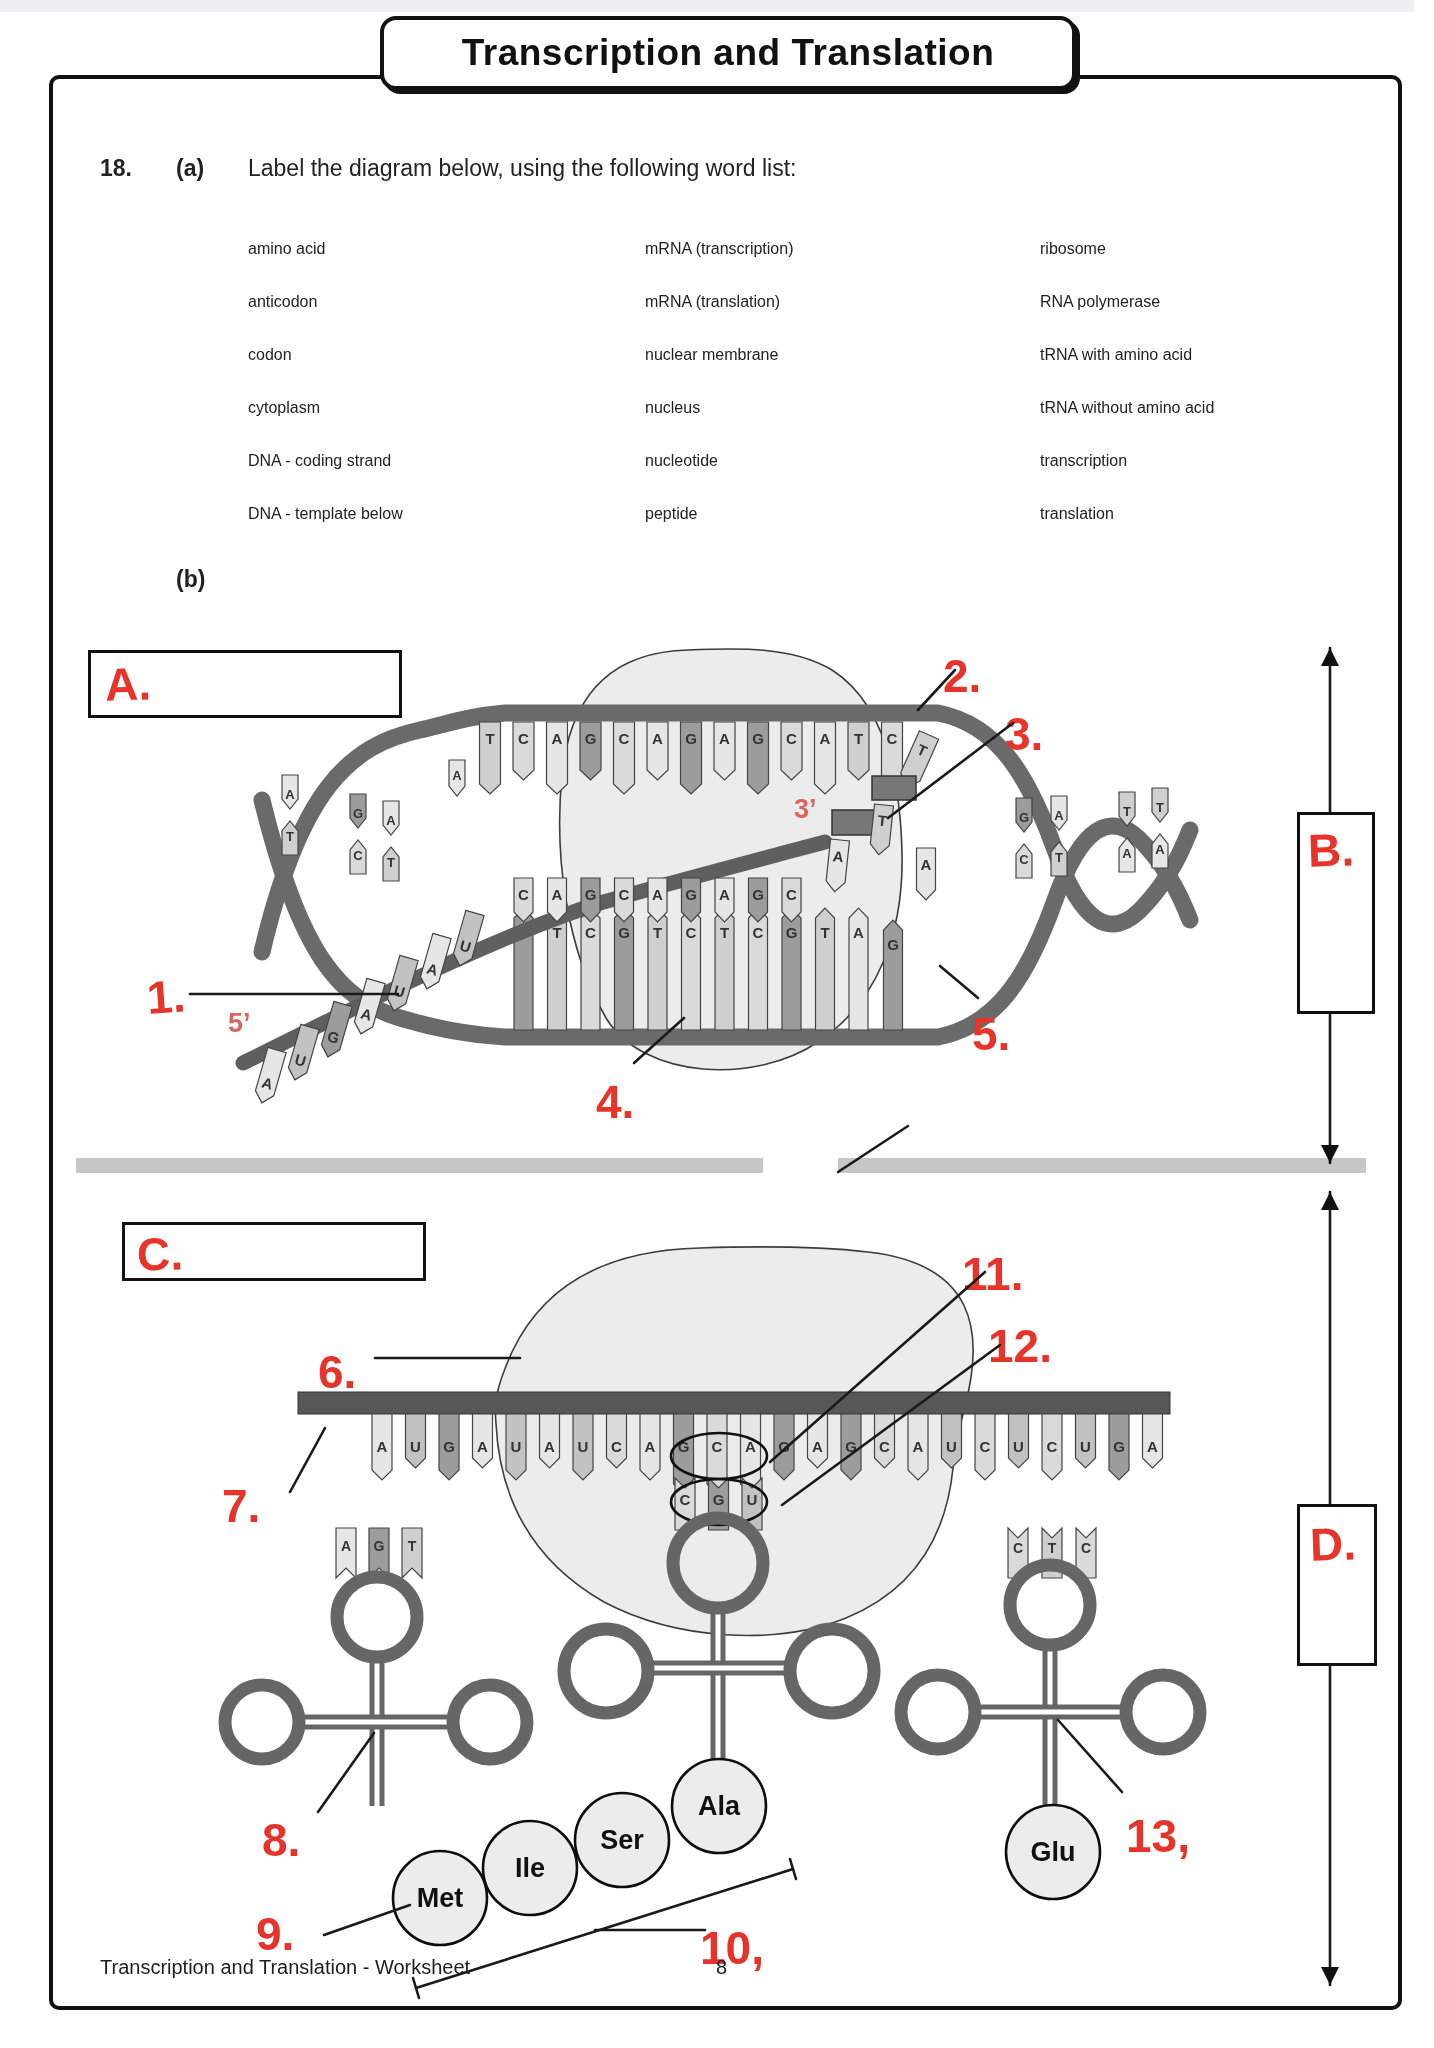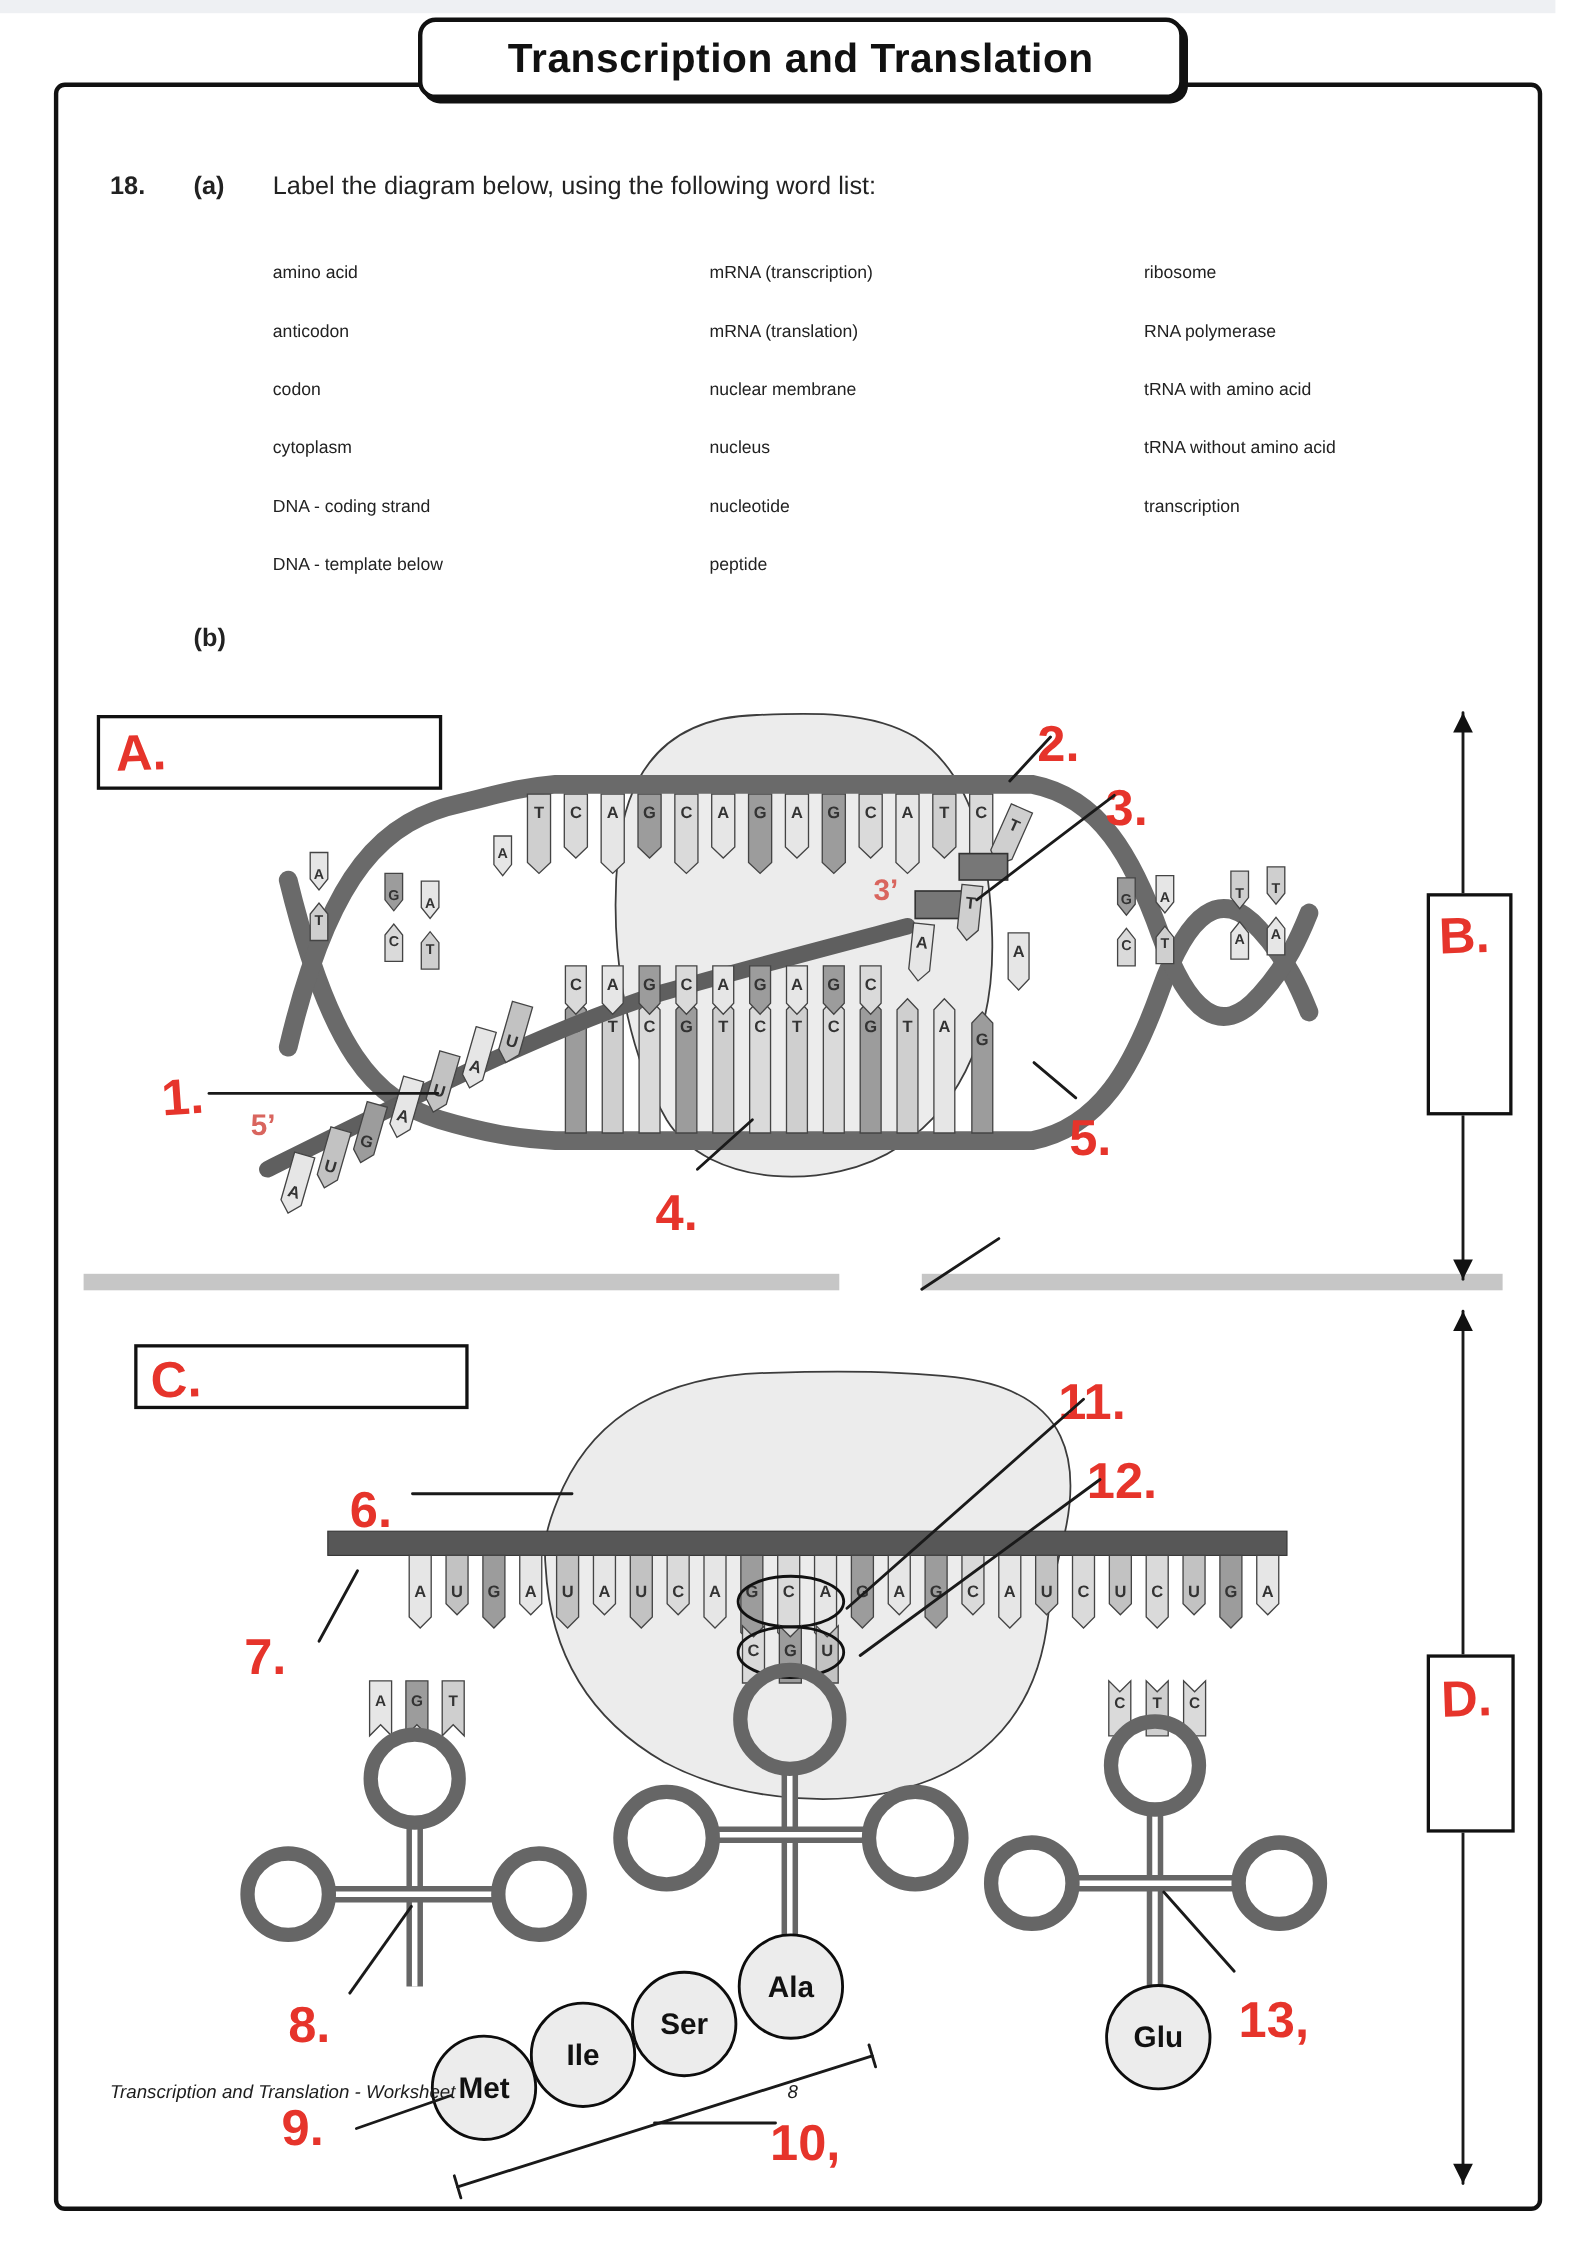--- a/index.html
+++ b/index.html
@@ -13,21 +13,21 @@
             display:flex;align-items:center;justify-content:center;}
   #titlebox .t{font-size:37px;font-weight:bold;color:#111;letter-spacing:0.5px;}
   .qrow{position:absolute;font-size:23px;}
   .bold{font-weight:bold;}
   .wcol{position:absolute;top:222px;font-size:16px;}
   .wcol div{height:53px;line-height:53px;white-space:nowrap;}
   .ansbox{position:absolute;background:#fff;border:3px solid #111;}
   .redletter{color:#e6342b;font-size:46px;font-weight:bold;transform:rotate(-2deg);display:inline-block;}
   #svgwrap{position:absolute;left:0;top:0;width:1434px;height:2048px;}
   svg text{font-family:"Liberation Sans",sans-serif;}
-  .footer{position:absolute;top:1892px;font-size:17px;font-style:italic;color:#1d1d1d;}
+  .footer{position:absolute;top:1956px;font-size:20px;color:#1d1d1d;}
 </style>
 </head>
 <body>
 
 <div id="page">
   <div id="topstrip"></div>
   <div id="border"></div>
 
   <div id="titlebox">
     <span class="t">Transcription and Translation</span>
@@ -52,20 +52,21 @@
     <div>nucleus</div>
     <div>nucleotide</div>
     <div>peptide</div>
   </div>
   <div class="wcol" style="left:1040px;">
     <div>ribosome</div>
     <div>RNA polymerase</div>
     <div>tRNA with amino acid</div>
     <div>tRNA without amino acid</div>
     <div>transcription</div>
+    <div>translation</div>
   </div>
 
   <span class="qrow bold" style="left:176px;top:566px;">(b)</span>
 
   <svg id="svgwrap" viewBox="0 0 1434 2048">
       <path d="M 688 650 C 610 652 570 696 562 775 C 554 855 566 948 606 1018 C 644 1080 756 1084 818 1042 C 878 1002 904 932 902 852 C 900 772 882 702 832 670 C 792 646 738 648 688 650 Z" fill="#ececec" stroke="#3c3c3c" stroke-width="1.6"></path>
       <path d="M 262 800 C 300 955 340 1000 400 1018 C 440 1030 470 1035 505 1037 L 938 1037 C 1000 1025 1030 970 1055 900 C 1080 830 1110 805 1145 845 C 1170 872 1182 900 1190 920" stroke="#6a6a6a" stroke-width="17" fill="none" stroke-linecap="round"></path>
       <g>
         <path d="M 514 1030 L 533 1030 L 533 918 L 523.5 908 L 514 918 Z" fill="#9c9c9c" stroke="#444" stroke-width="1.2"></path>
         <text x="523.5" y="938" text-anchor="middle" font-size="15" font-weight="700" fill="#333">G</text>

